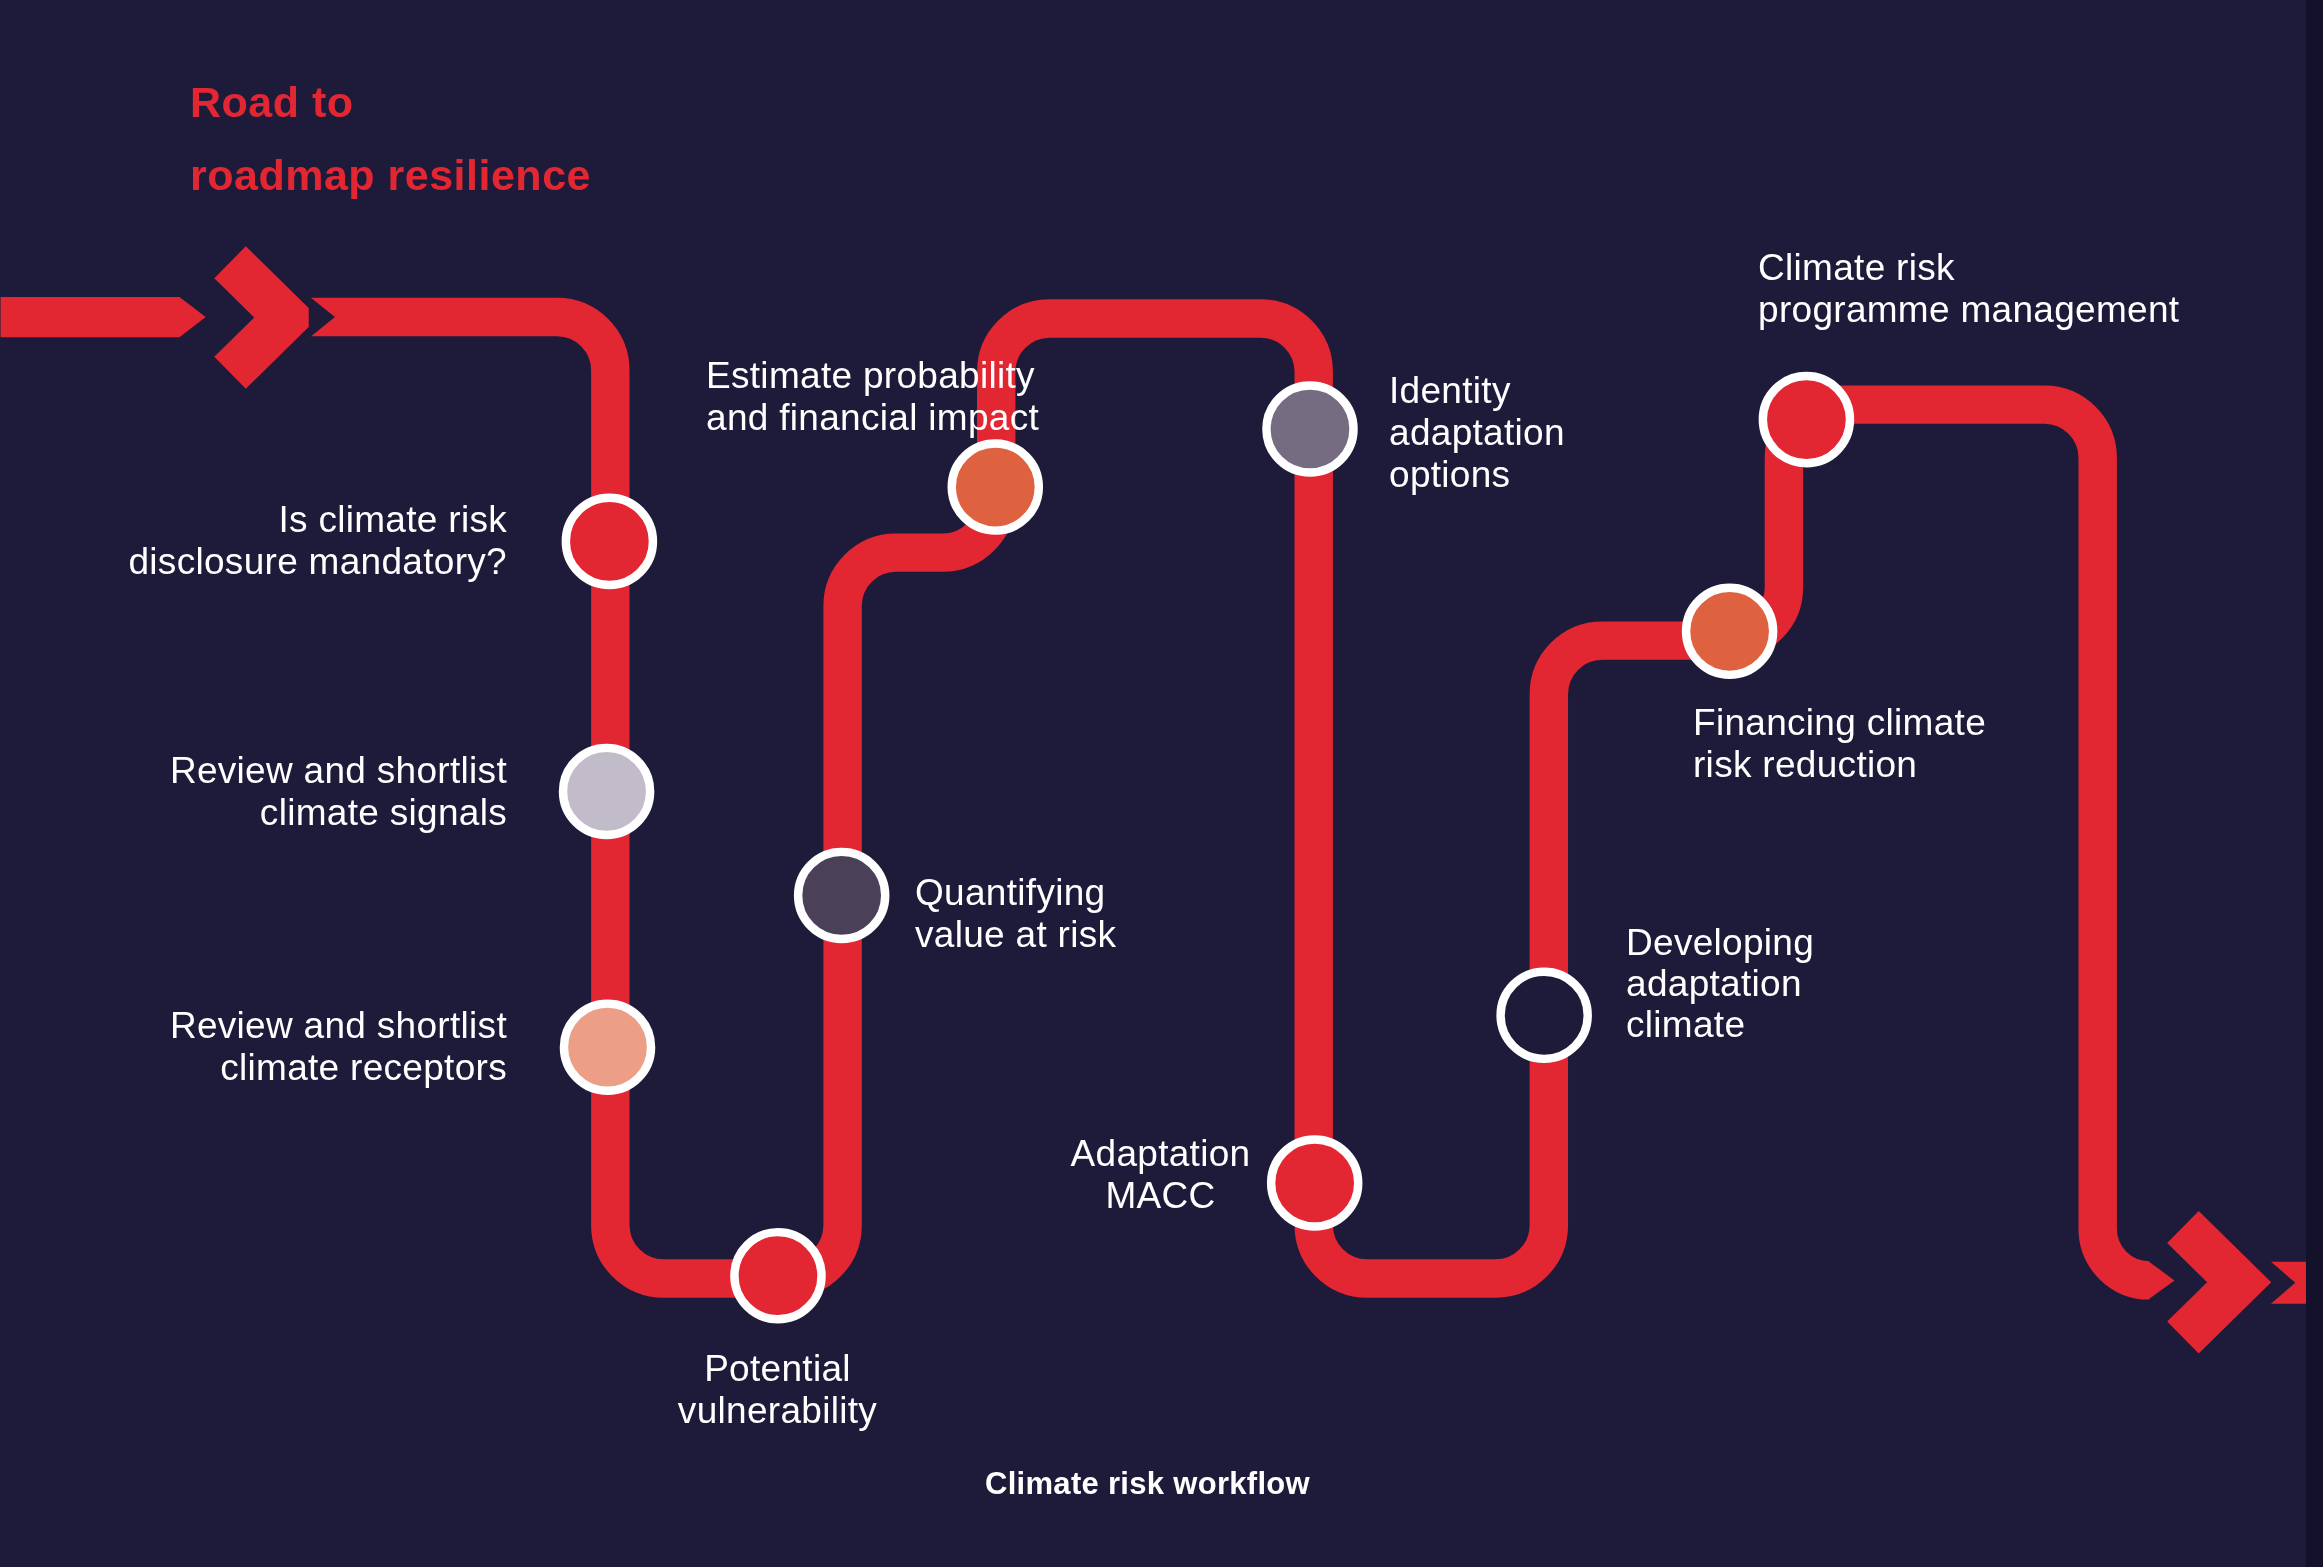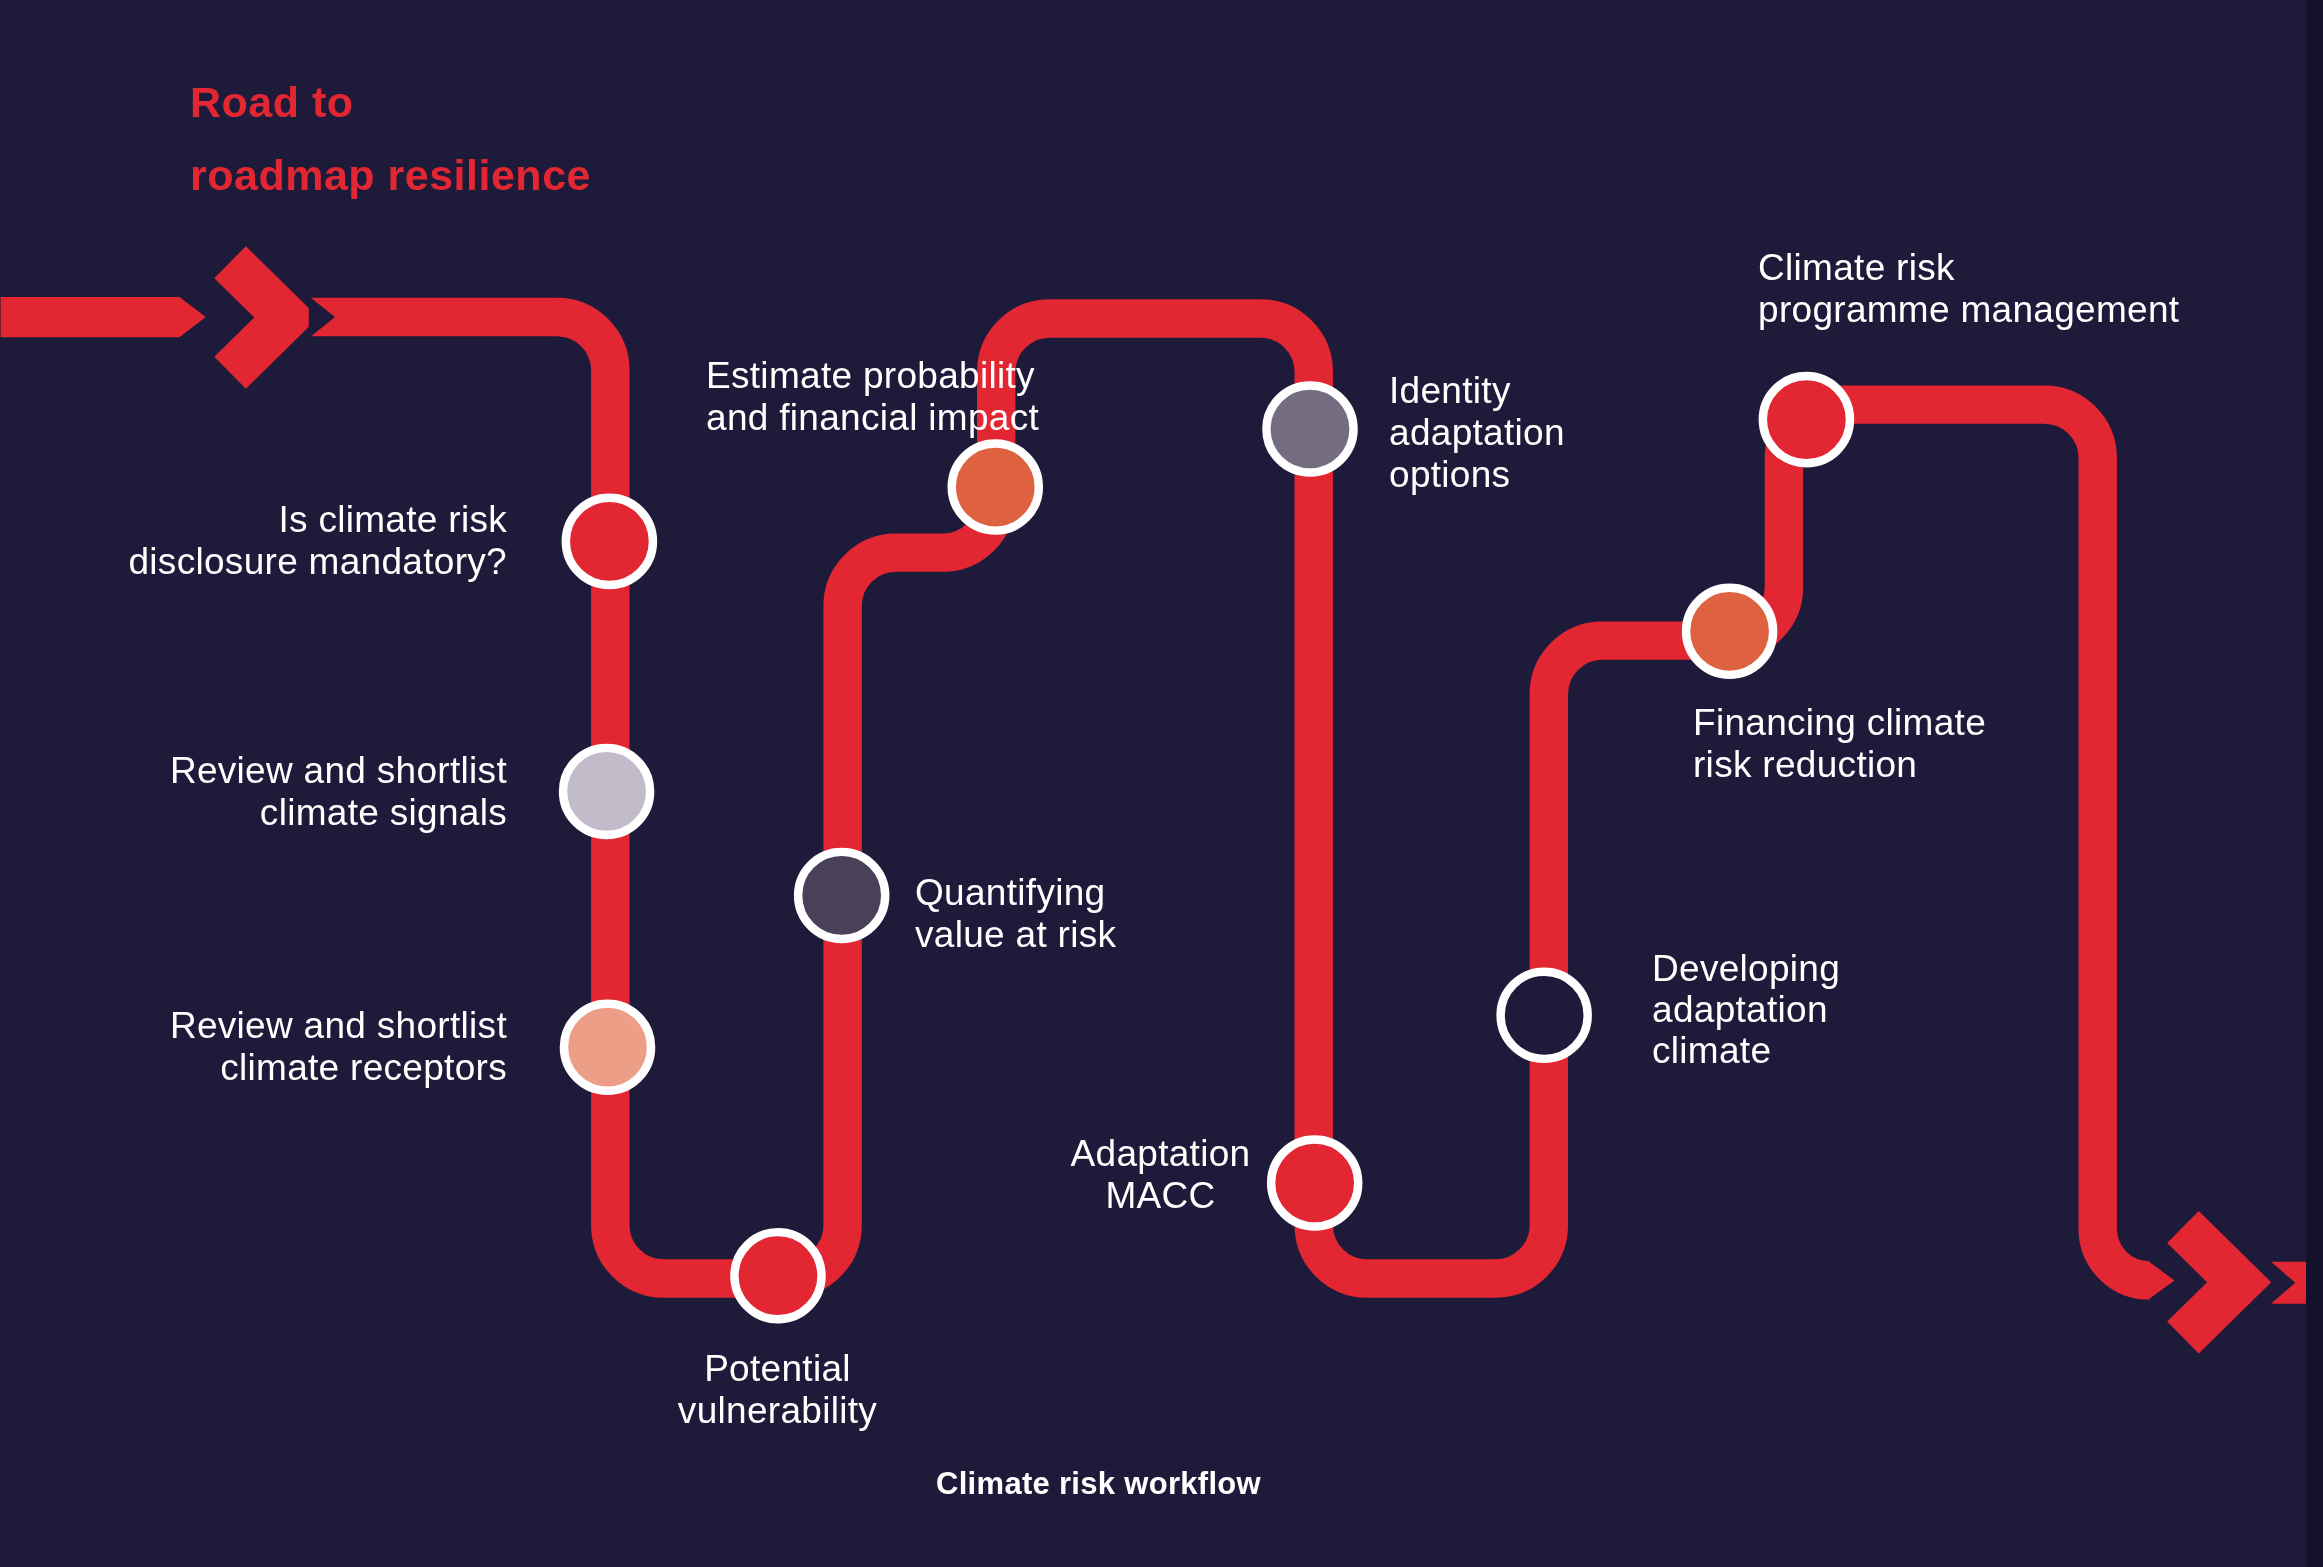--- a/index.html
+++ b/index.html
@@ -32,23 +32,24 @@
     font-weight: 500;
     letter-spacing: 0.3px;
     white-space: nowrap;
   }
   .align-right  { text-align: right; }
   .align-left   { text-align: left; }
   .align-center { text-align: center; }
 
   .caption {
     position: absolute;
-    left: 936px;
+    left: 960px;
     top: 1466px;
     width: 375px;
+    text-align: center;
     color: #ffffff;
     font-size: 31px;
     font-weight: 700;
     letter-spacing: 0.3px;
   }
 </style>
 </head>
 <body>
 
 <div class="canvas" style="--background: #1e1b3a; --path_red: #e22733; --white: #ffffff; --lavender: #c2bcca; --salmon: #ec9f86; --dark_purple: #4a4158; --slate_purple: #756c82; --orange: #df6240; --navy: #1e1b3a;">
@@ -135,21 +136,21 @@
     <div>Identity</div>
     <div>adaptation</div>
     <div>options</div>
   </div>
 
   <div class="station-label align-center" style="left:973px; top:1133px; width:375px;">
     <div>Adaptation</div>
     <div>MACC</div>
   </div>
 
-  <div class="station-label align-left" style="left:1626px; top:948px; line-height:41px;margin-left:26px;">
+  <div class="station-label align-left" style="left:1626px; top:922px; line-height:41px;">
     <div>Developing</div>
     <div>adaptation</div>
     <div>climate</div>
   </div>
 
   <div class="station-label align-left" style="left:1693px; top:702px;">
     <div>Financing climate</div>
     <div>risk reduction</div>
   </div>
 

